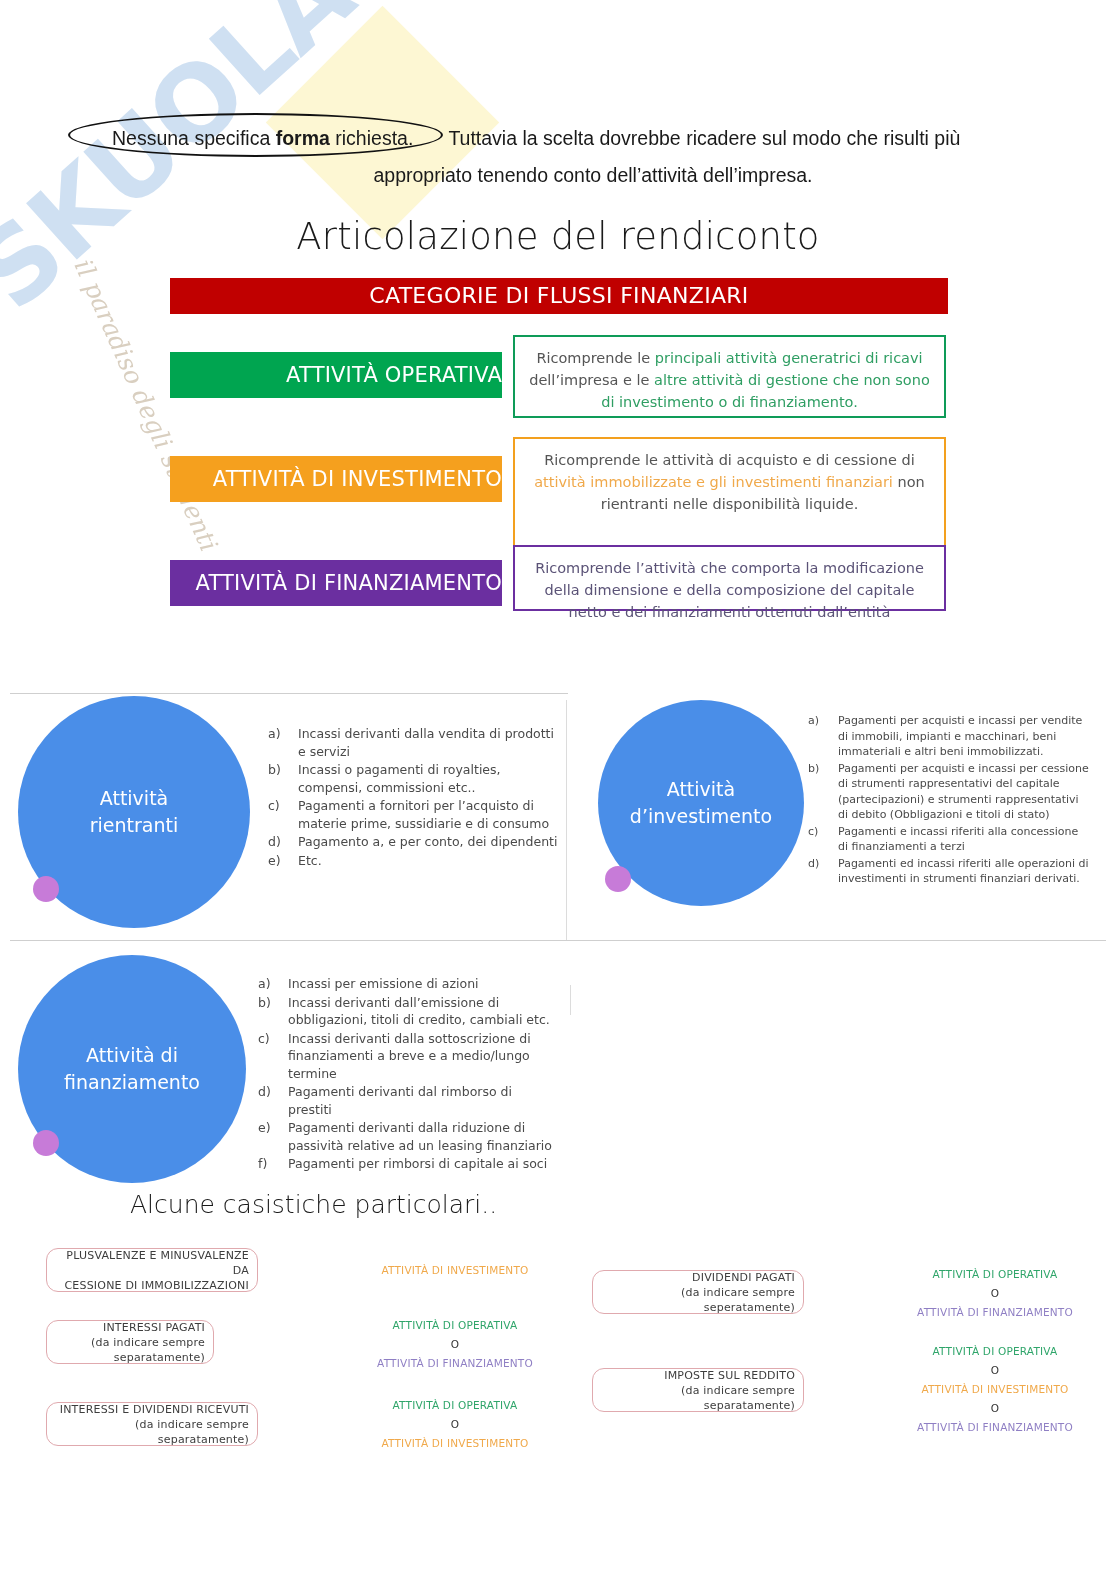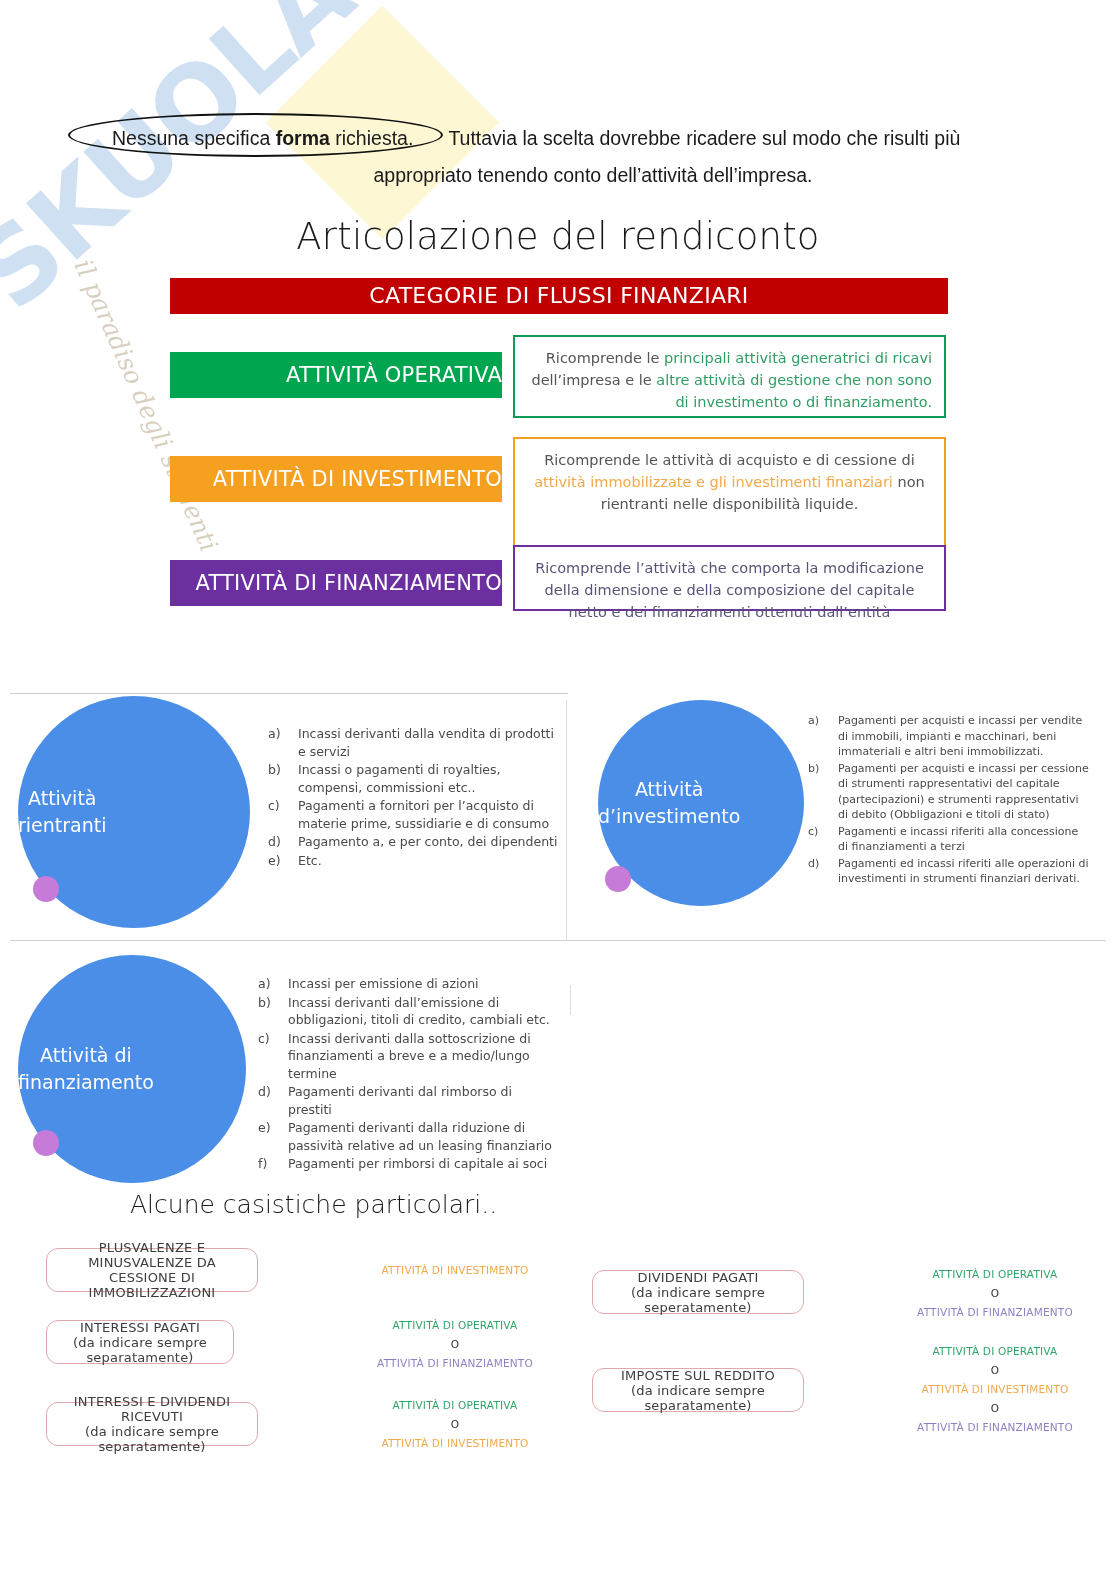--- a/index.html
+++ b/index.html
@@ -162,38 +162,38 @@
     box-sizing: border-box;
     border: 2px solid #000;
     background: #fff;
     padding: 10px 12px 10px 12px;
     text-align: center;
     font-family: "DejaVu Sans", sans-serif;
     font-size: 14.5px;
     line-height: 22px;
     color: #444;
   }
-  .desc-op  { top: 57px;  border-color: #0E9B58; height: 83px; text-align: right; }
+  .desc-op  { top: 57px;  border-color: #0E9B58; height: 83px; }
   .desc-inv { top: 159px; border-color: #F3A01E; height: 116px; }
   .desc-fin { top: 267px; border-color: #6B2FA0; height: 66px; color: #4e4a66; }
   .t-green  { color: #2F9E63; }
   .t-orange { color: #F0A94B; }
   .t-gray   { color: #555; }
   .t-purple { color: #5b5377; }
 
   
   .panel { position: absolute; }
   .circle {
     position: absolute;
     border-radius: 50%;
     background: #4A8EE8;
     color: #ffffff;
     display: flex;
     align-items: center;
-    justify-content: flex-start;
+    justify-content: center;
     text-align: center;
     font-family: "DejaVu Sans", sans-serif;
     font-size: 19px;
     line-height: 27px;
     font-weight: 400;
   }
   .dot {
     position: absolute;
     width: 26px; height: 26px;
     border-radius: 50%;
@@ -237,23 +237,23 @@
     font-weight: 300;
     font-size: 25px;
     color: #1a1a1a;
   }
   .rbox {
     position: absolute;
     box-sizing: border-box;
     border: 1px solid #E0A9AE;
     border-radius: 12px;
     background: #fff;
-    text-align: center;
-    font-family: "DejaVu Sans", sans-serif;
-    font-size: 13px;
+    text-align: right;
+    font-family: "DejaVu Sans", sans-serif;
+    font-size: 11px;
     line-height: 15px;
     color: #3d3d3d;
     display: flex;
     align-items: center;
     justify-content: center;
     padding: 4px 8px;
     letter-spacing: 0.2px;
   }
   .outcome {
     position: absolute;
@@ -375,21 +375,21 @@
   <div class="rbox" style="left:46px; top:1248px; width:212px; height:44px;">
     <div>
       <span>PLUSVALENZE E MINUSVALENZE DA</span><br>
       <span>CESSIONE DI IMMOBILIZZAZIONI</span>
     </div>
   </div>
   <div class="outcome" style="left:340px; top:1261px; width:230px;">
     <div class="o-orange">ATTIVITÀ DI INVESTIMENTO</div>
   </div>
 
-  <div class="rbox" style="left:46px; top:1320px; width:188px; height:44px;">
+  <div class="rbox" style="left:46px; top:1320px; width:168px; height:44px;">
     <div>
       <span>INTERESSI PAGATI</span><br>
       <span>(da indicare sempre separatamente)</span>
     </div>
   </div>
   <div class="outcome" style="left:340px; top:1316px; width:230px;">
     <div class="o-green">ATTIVITÀ DI OPERATIVA</div>
     <div class="o-sep">O</div>
     <div class="o-purple">ATTIVITÀ DI FINANZIAMENTO</div>
   </div>

